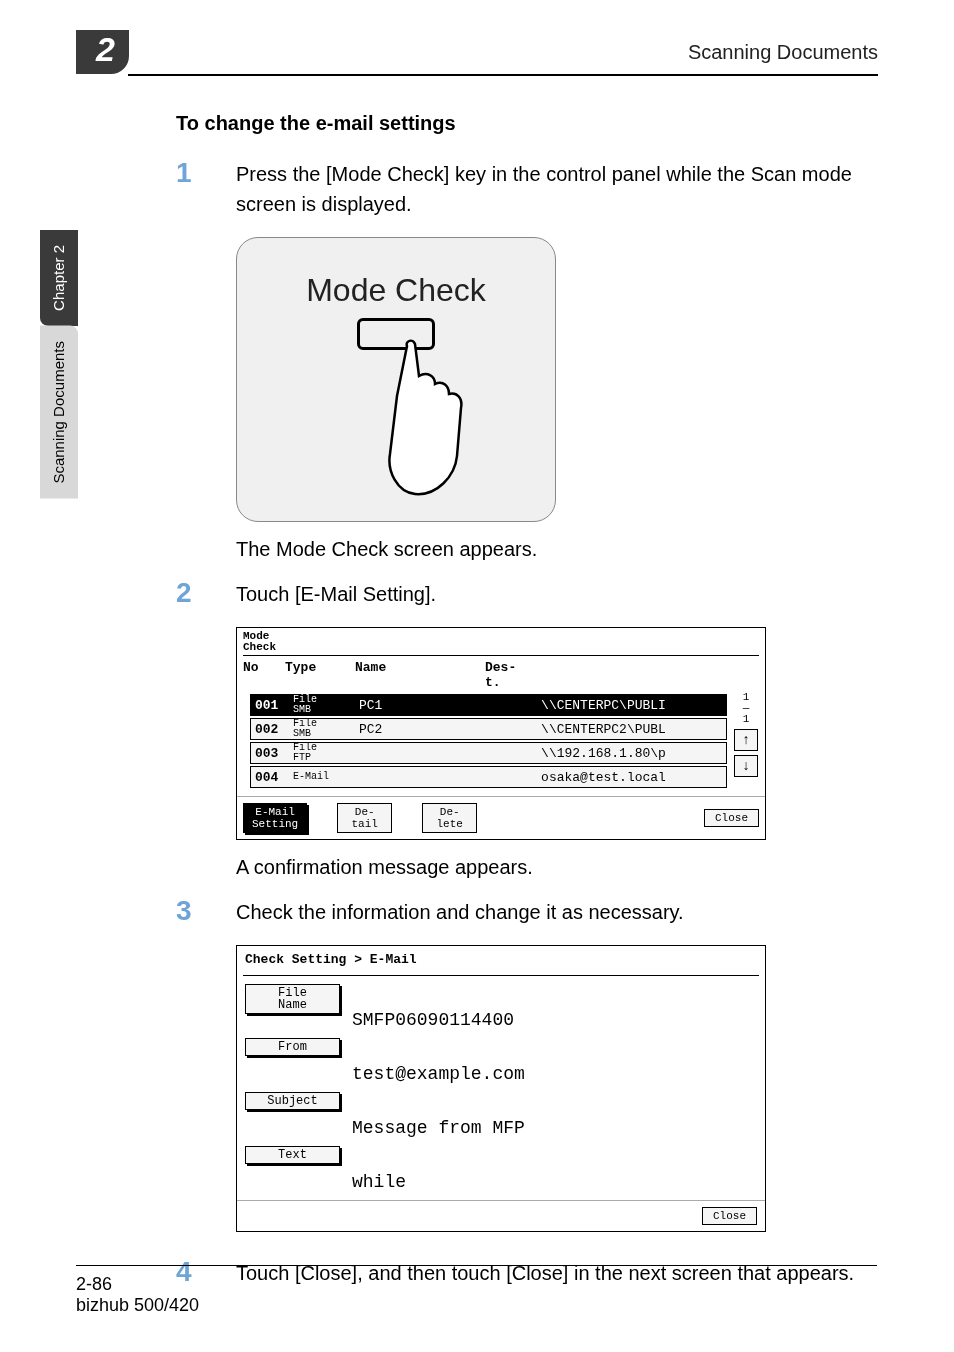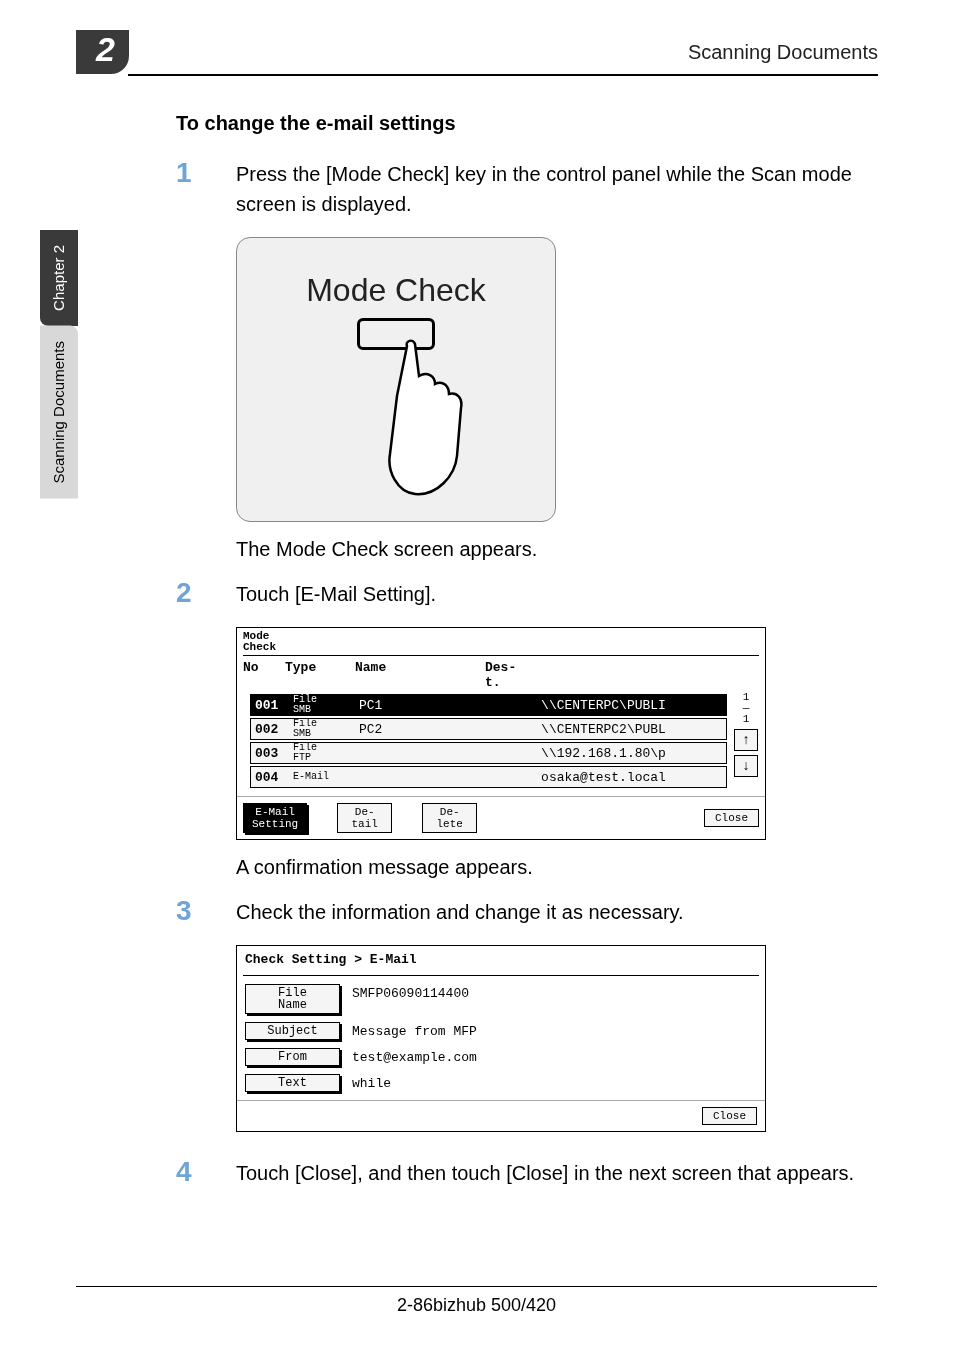--- a/index.html
+++ b/index.html
@@ -107,21 +107,21 @@
       font-size: 20px;
       margin-top: 16px;
       margin-bottom: 18px;
     }
     
     .modecheck-box {
       margin-left: 60px;
       width: 320px;
       height: 285px;
       border: 1px solid #888;
-      border-radius: 14px;
+      border-radius: 22px;
       background: #f0f0f0;
       position: relative;
       margin-bottom: 6px;
     }
     .modecheck-label {
       position: absolute;
       top: 34px;
       left: 0;
       right: 0;
       text-align: center;
@@ -261,39 +261,41 @@
       border: 1px solid #000;
       text-align: center;
       padding: 2px 0;
       font-size: 12px;
       box-shadow: 2px 2px 0 #000;
       background: #f5f5f5;
       line-height: 1;
     }
     .lcd2-value {
       margin-left: 12px;
-      font-size: 13px;
+      font-size: 18px;
       padding-top: 2px;
+      margin-top: 24px;
     }
     .lcd2-bottom {
       display: flex;
       justify-content: flex-end;
       padding: 6px 8px;
       border-top: 1px solid #aaa;
     }
     .footer {
       position: absolute;
       bottom: 36px;
       left: 76px;
       right: 77px;
       border-top: 1px solid #000;
       padding-top: 8px;
       display: flex;
       justify-content: center;
       font-size: 18px;
+      flex-direction: column;
     }
   </style>
 </head>
 <body>
 
 <div class="header-row">
   <div class="chapter-badge">2</div>
   <div class="header-title">Scanning Documents</div>
 </div>
 <div class="header-line"></div>
@@ -417,29 +419,29 @@
     <div style="height:6px;"></div>
     <div class="lcd2-row">
       <div class="lcd2-label-btn">
         <div>File</div>
         <div>Name</div>
       </div>
       <div class="lcd2-value">SMFP06090114400</div>
     </div>
     <div class="lcd2-row">
       <div class="lcd2-label-btn">
-        <div>Subject</div>
-      </div>
-      <div class="lcd2-value">Message from MFP</div>
+        <div>From</div>
+      </div>
+      <div class="lcd2-value">test@example.com</div>
     </div>
     <div class="lcd2-row">
       <div class="lcd2-label-btn">
-        <div>From</div>
-      </div>
-      <div class="lcd2-value">test@example.com</div>
+        <div>Subject</div>
+      </div>
+      <div class="lcd2-value">Message from MFP</div>
     </div>
     <div class="lcd2-row">
       <div class="lcd2-label-btn">
         <div>Text</div>
       </div>
       <div class="lcd2-value">while</div>
     </div>
     <div class="lcd2-bottom">
       <div class="lcd-btn">Close</div>
     </div>

